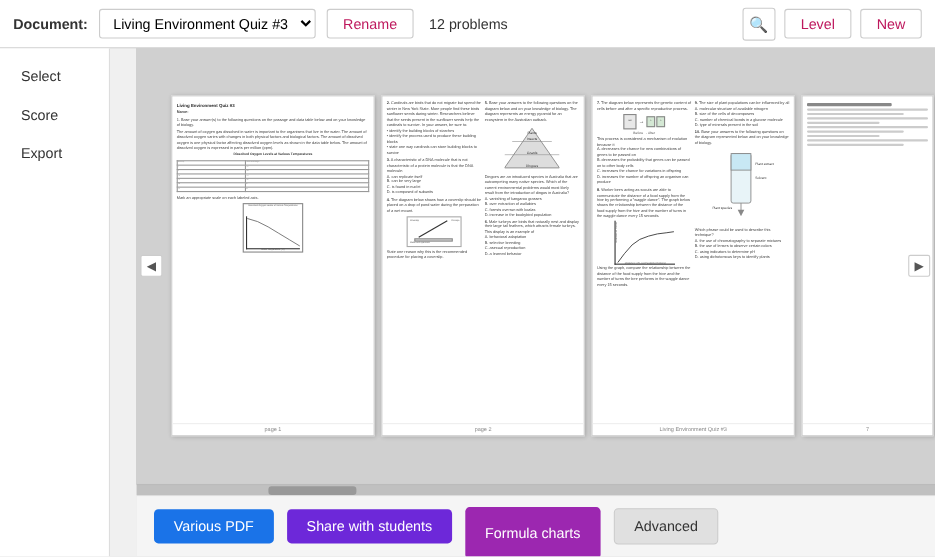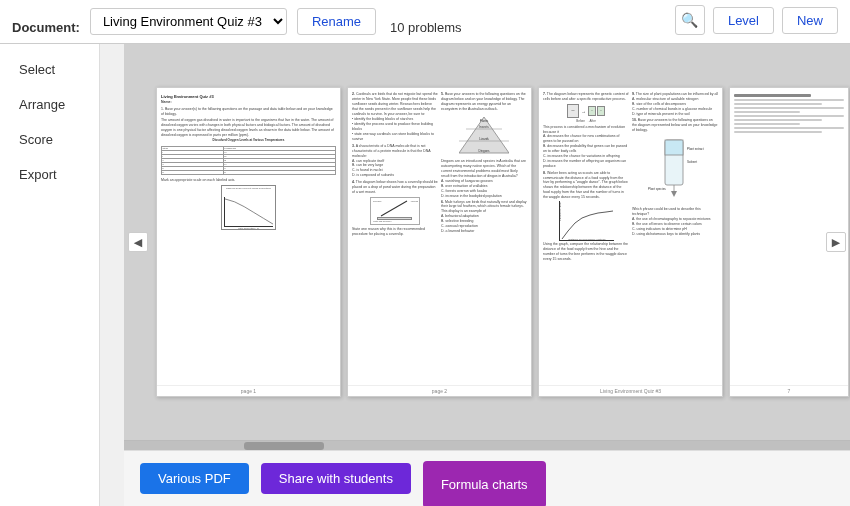--- a/index.html
+++ b/index.html
@@ -4,21 +4,21 @@
   <style>
     * { box-sizing: border-box; margin: 0; padding: 0; }
     body { font-family: Arial, sans-serif; font-size: 13px; background: #f0f0f0; width: 850px; height: 506px; overflow: hidden; }
 
     
     .header {
       background: #fff;
       border-bottom: 1px solid #ccc;
       padding: 8px 12px;
       display: flex;
-      align-items: flex-end;
+      align-items: center;
       gap: 10px;
       height: 44px;
     }
     .header-label {
       font-weight: bold;
       font-size: 13px;
       color: #333;
     }
     .doc-select {
       padding: 4px 8px;
@@ -29,21 +29,21 @@
       cursor: pointer;
       min-width: 160px;
     }
     .btn {
       padding: 5px 14px;
       border-radius: 3px;
       border: 1px solid #ccc;
       background: #fff;
       font-size: 13px;
       cursor: pointer;
-      color: #1d4ed8;
+      color: #be185d;
     }
     .problems-label {
       font-size: 13px;
       color: #333;
       margin-left: 4px;
     }
     .header-right {
       margin-left: auto;
       display: flex;
       align-items: center;
@@ -265,36 +265,33 @@
   </style>
 </head>
 <body>
 
 <div class="header">
   <span class="header-label">Document:</span>
   <select class="doc-select">
     <option>Living Environment Quiz #3</option>
   </select>
   <button class="btn">Rename</button>
-  <span class="problems-label">10 problems</span>
+  <span class="problems-label">12 problems</span>
   <div class="header-right">
     <div class="icon-btn">🔍</div>
     <button class="btn">Level</button>
     <button class="btn">New</button>
   </div>
 </div>
 
 <div class="main-layout">
 
   <div class="sidebar">
     <div class="sidebar-item">
       <span>Select</span>
-    </div>
-    <div class="sidebar-item">
-      <span>Arrange</span>
     </div>
     <div class="sidebar-item">
       <span>Score</span>
     </div>
     <div class="sidebar-item">
       <span>Export</span>
     </div>
   </div>
 
   <div class="content">
@@ -510,16 +507,17 @@
     </div>
 
     <div class="scroll-track">
       <div class="scroll-thumb"></div>
     </div>
 
     <div class="bottom-bar">
       <button class="btn-download-pdf">Various PDF</button>
       <button class="btn-share">Share with students</button>
       <button class="btn-formula">Formula charts</button>
+      <button class="btn-advanced">Advanced</button>
     </div>
 
   </div>
 </div>
 
 </body></html>

